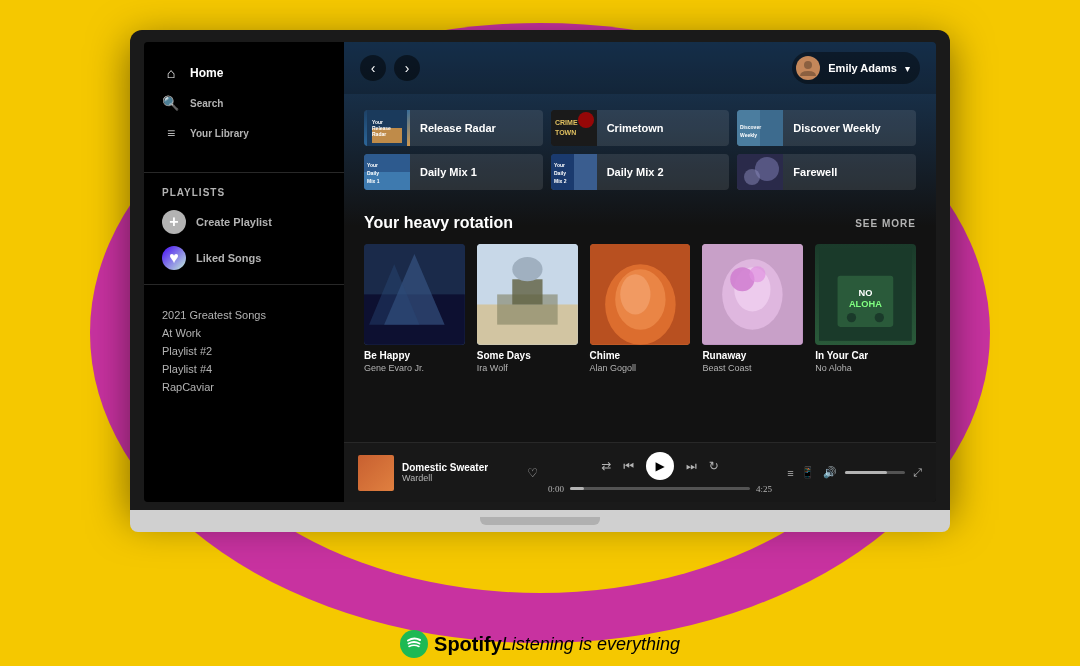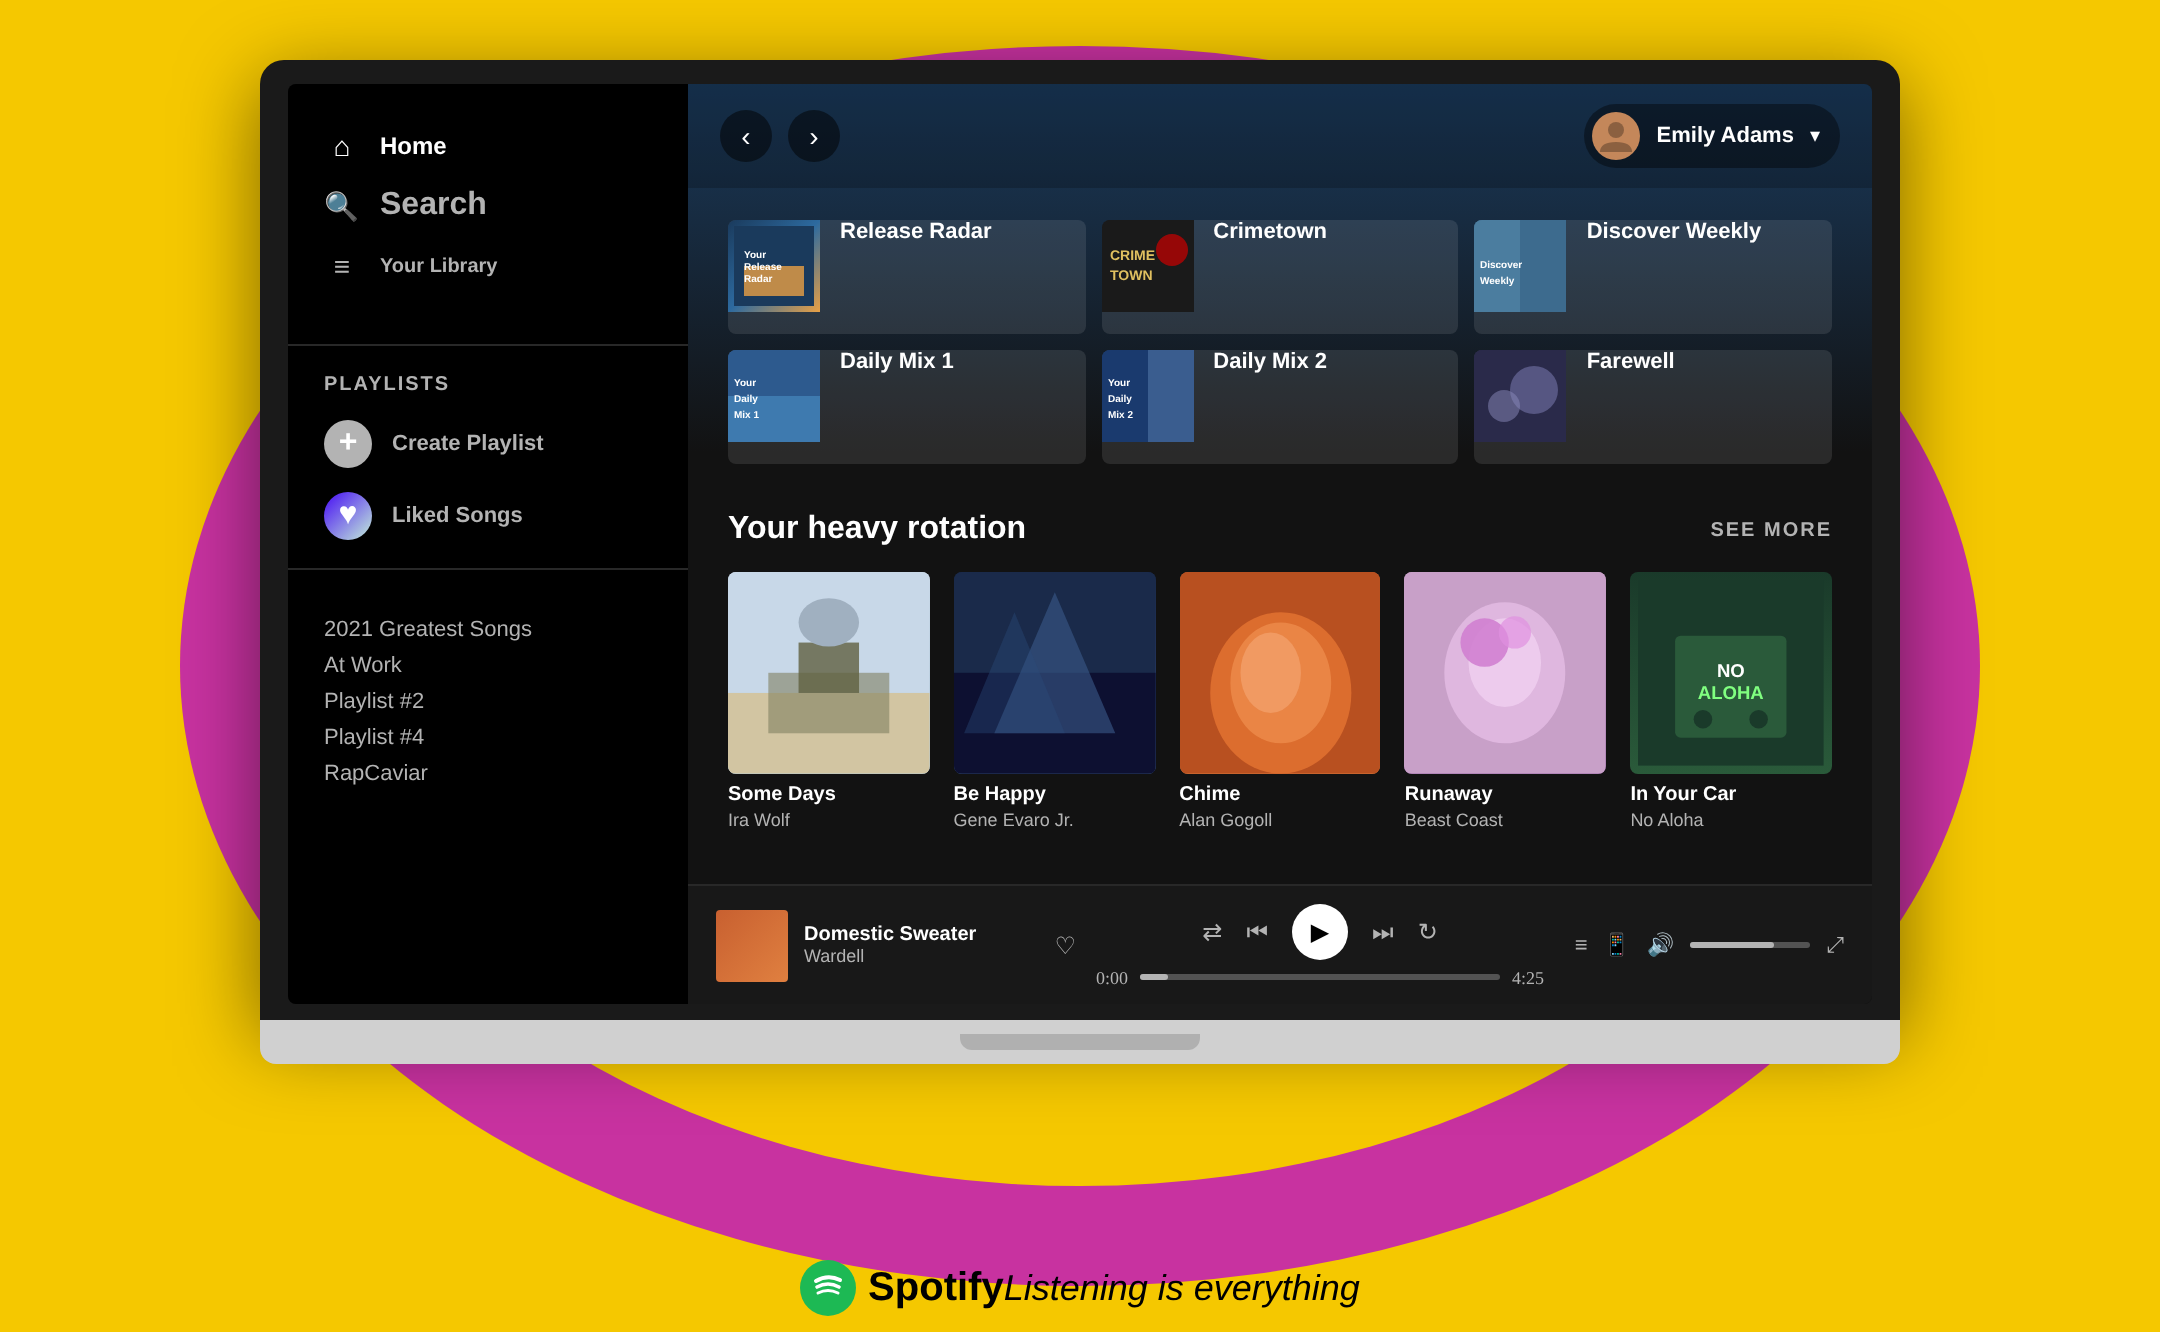--- a/index.html
+++ b/index.html
@@ -261,26 +261,26 @@
     
     .quick-picks {
       display: grid;
       grid-template-columns: 1fr 1fr 1fr;
       gap: 8px;
       margin-bottom: 24px;
     }
 
     .quick-pick-item {
       display: flex;
-      align-items: flex-start;
+      align-items: center;
       background: rgba(255,255,255,0.1);
       border-radius: 4px;
       overflow: hidden;
       cursor: pointer;
-      height: 57px;
+      height: 36px;
     }
 
     .quick-pick-img {
       width: 46px;
       height: 46px;
       flex-shrink: 0;
       object-fit: cover;
     }
 
     .quick-pick-label {
@@ -635,21 +635,21 @@
         <div class="sidebar">
           <div class="sidebar-nav">
 
             <div class="nav-item active">
               <span class="nav-icon">⌂</span>
               <span>Home</span>
             </div>
 
             <div class="nav-item">
               <span class="nav-icon">🔍</span>
-              <span style="font-size:16px;">Search</span>
+              <span style="font-size:10px;">Search</span>
             </div>
 
             <div class="nav-item">
               <span class="nav-icon">≡</span>
               <span style="font-size:10px;">Your Library</span>
             </div>
 
           </div>
 
           <hr class="sidebar-divider">
@@ -777,50 +777,50 @@
               </div>
 
             </div>
 
             <div class="section-header">
               <div class="section-title" style="font-size:16px;margin-bottom:0;">Your heavy rotation</div>
               <span class="see-more">SEE MORE</span>
             </div>
 
             <div class="heavy-rotation">
+
+              <div class="album-card">
+                <div class="album-art">
+                  <div class="art-be-happy">
+                    <svg width="100%" height="100%" viewBox="0 0 100 100">
+                      <rect width="100" height="100" fill="#1a2a4a"></rect>
+                      <rect x="0" y="50" width="100" height="50" fill="#0a0a2a" opacity="0.8"></rect>
+                      <polygon points="50,10 20,80 80,80" fill="#3a5a8a" opacity="0.6"></polygon>
+                      <polygon points="30,20 5,80 55,80" fill="#2a4a7a" opacity="0.4"></polygon>
+                    </svg>
+                  </div>
+                </div>
+                <div class="album-name">Be Happy</div>
+                <div class="album-artist">Gene Evaro Jr.</div>
+              </div>
 
               <div class="album-card">
                 <div class="album-art">
                   <div class="art-some-days">
                     <svg width="100%" height="100%" viewBox="0 0 100 100">
                       <rect width="100" height="100" fill="#c8d8e8"></rect>
                       <rect x="0" y="60" width="100" height="40" fill="#d4c090" opacity="0.8"></rect>
                       <rect x="20" y="50" width="60" height="30" fill="#808060" opacity="0.6"></rect>
                       <rect x="35" y="35" width="30" height="25" fill="#606040" opacity="0.8"></rect>
                       <ellipse cx="50" cy="25" rx="15" ry="12" fill="#a0b0c0"></ellipse>
                     </svg>
                   </div>
                 </div>
                 <div class="album-name">Some Days</div>
                 <div class="album-artist">Ira Wolf</div>
-              </div>
-
-              <div class="album-card">
-                <div class="album-art">
-                  <div class="art-be-happy">
-                    <svg width="100%" height="100%" viewBox="0 0 100 100">
-                      <rect width="100" height="100" fill="#1a2a4a"></rect>
-                      <rect x="0" y="50" width="100" height="50" fill="#0a0a2a" opacity="0.8"></rect>
-                      <polygon points="50,10 20,80 80,80" fill="#3a5a8a" opacity="0.6"></polygon>
-                      <polygon points="30,20 5,80 55,80" fill="#2a4a7a" opacity="0.4"></polygon>
-                    </svg>
-                  </div>
-                </div>
-                <div class="album-name">Be Happy</div>
-                <div class="album-artist">Gene Evaro Jr.</div>
               </div>
 
               <div class="album-card">
                 <div class="album-art">
                   <div class="art-chime">
                     <svg width="100%" height="100%" viewBox="0 0 100 100">
                       <rect width="100" height="100" fill="#b85020"></rect>
                       <ellipse cx="50" cy="60" rx="35" ry="40" fill="#e07030" opacity="0.9"></ellipse>
                       <ellipse cx="50" cy="55" rx="25" ry="30" fill="#f09050" opacity="0.7"></ellipse>
                       <ellipse cx="45" cy="50" rx="15" ry="20" fill="#f8b080" opacity="0.5"></ellipse>

